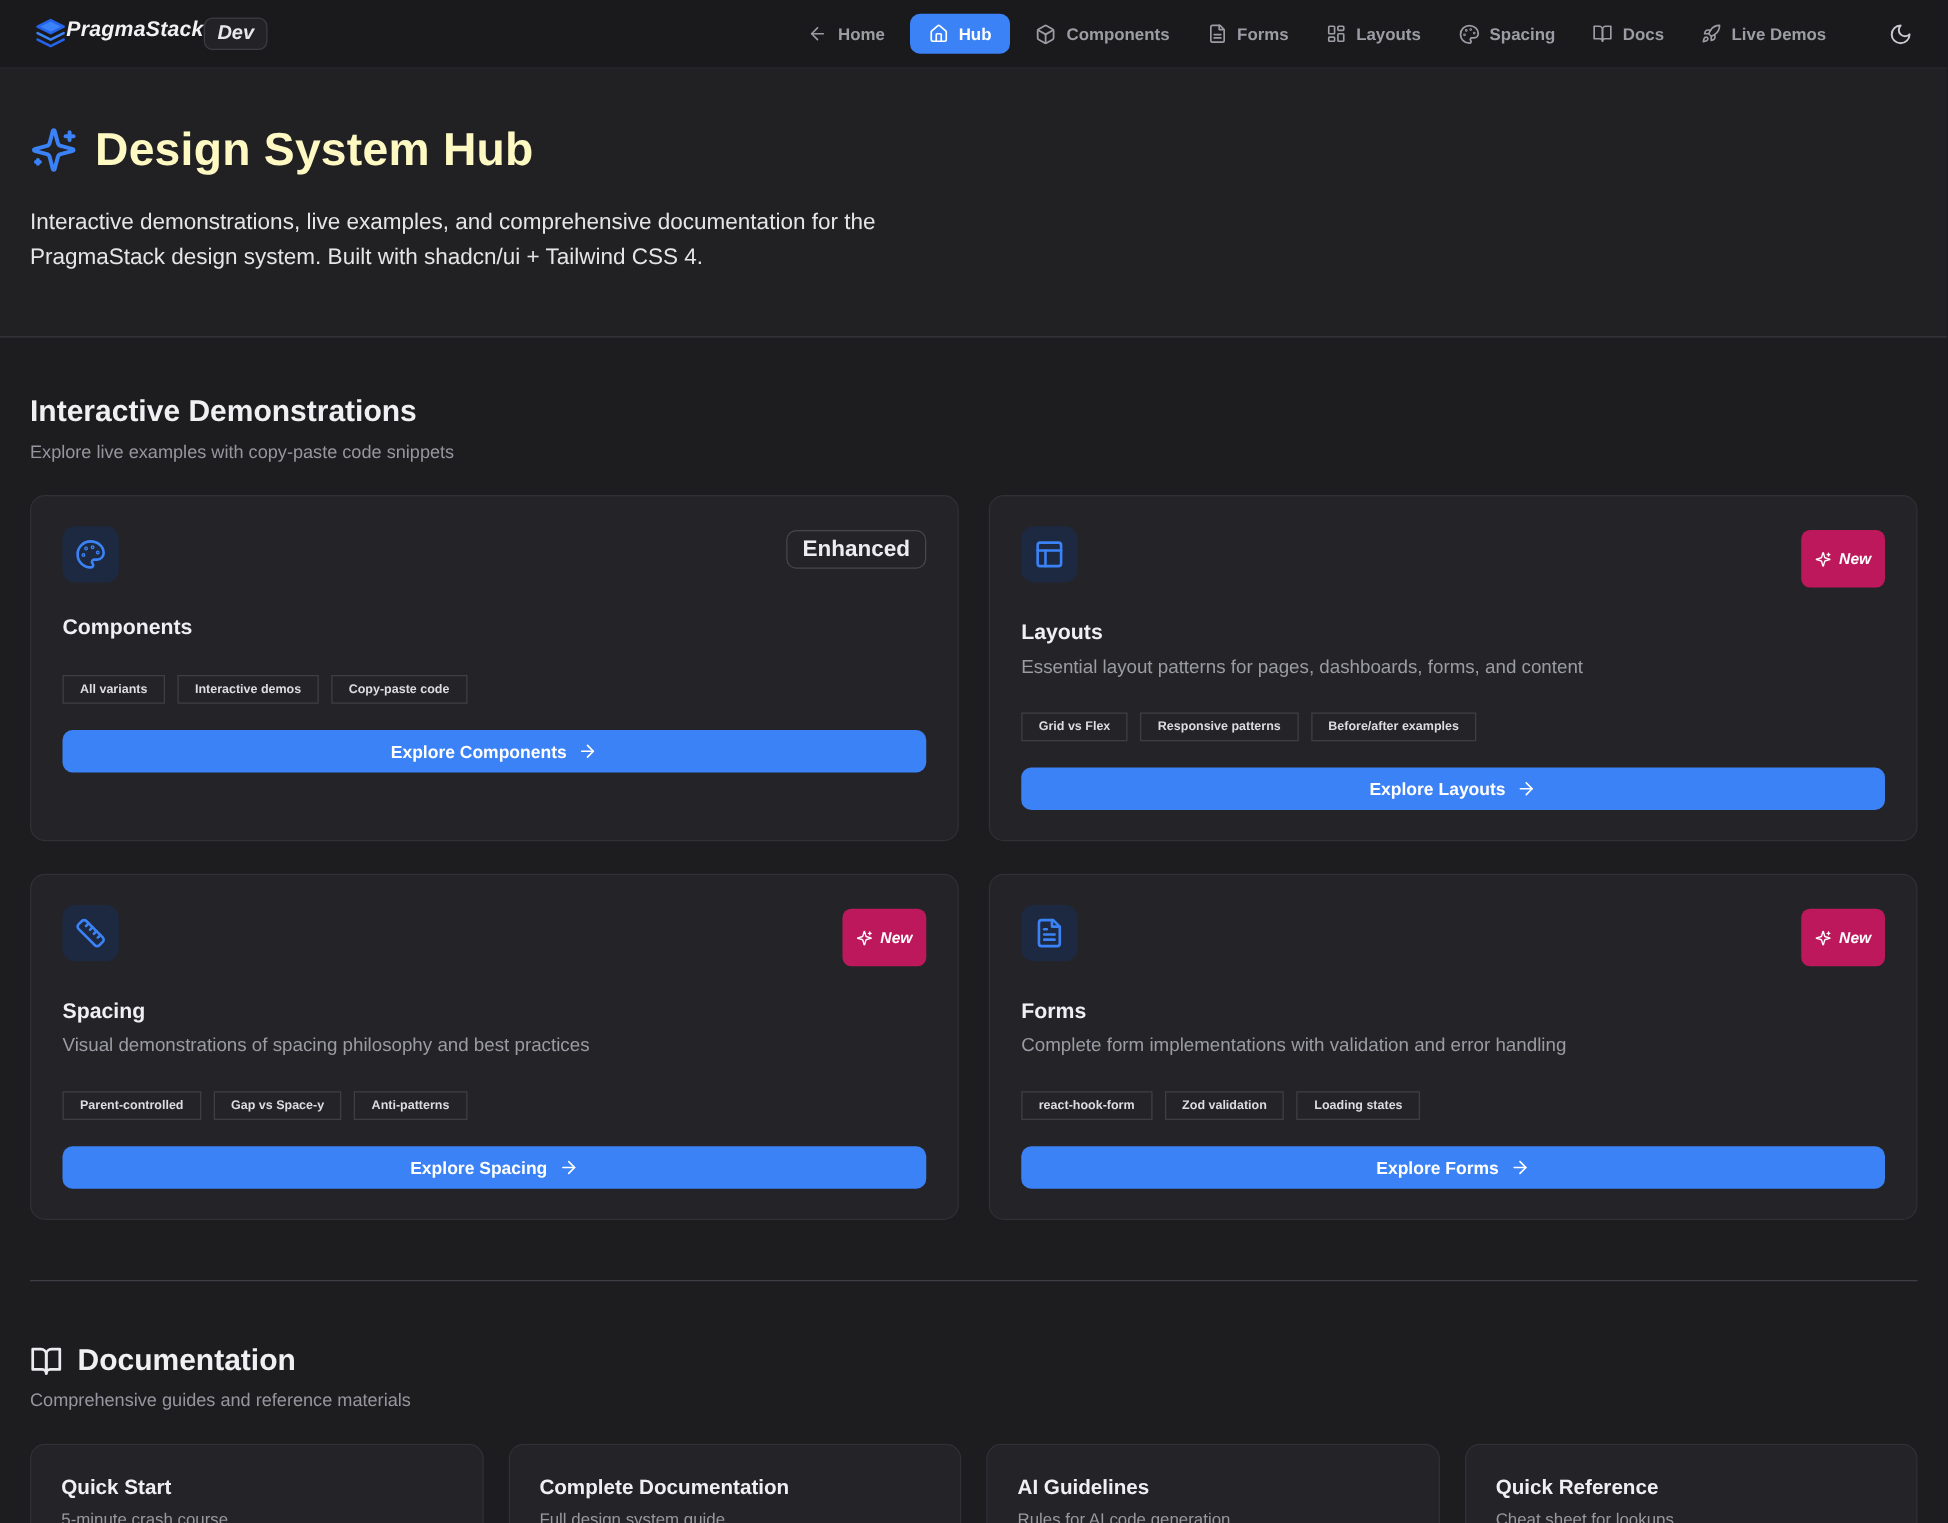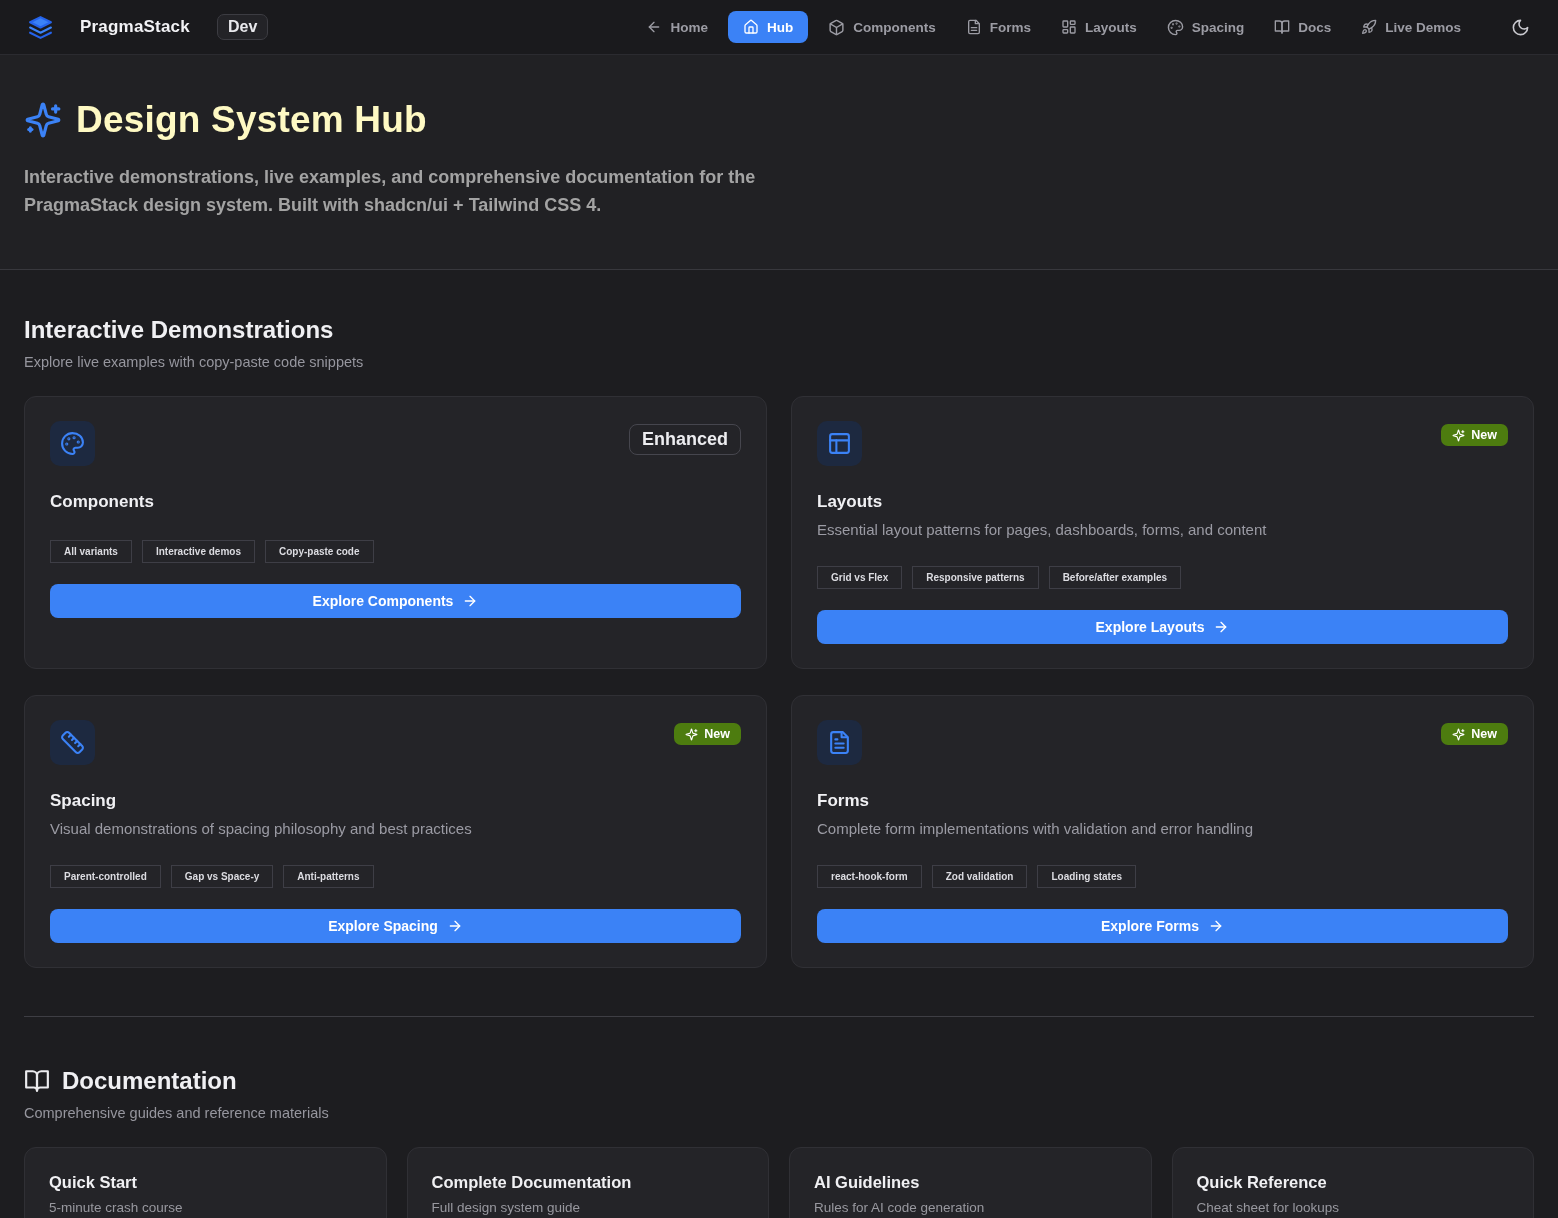--- a/index.html
+++ b/index.html
@@ -10,42 +10,42 @@
     font-family:"Liberation Sans", sans-serif;
     -webkit-font-smoothing:antialiased;
   }
   svg { display:block; }
 
   
   .navbar {
     height:55px; background:#1a1a1d; border-bottom:1px solid #2b2b30;
     display:flex; align-items:center; padding:0 28px; gap:40px;
   }
-  .brand { display:flex; align-items:center; gap:27px; }
+  .brand { display:flex; align-items:flex-start; gap:0;font-style:italic; }
   .brand-name { font-size:17px; font-weight:bold; color:#f2f2f5; letter-spacing:.2px; }
   .dev-badge {
     font-size:16px; font-weight:bold; color:#e8e8ec; background:#232327;
     border:1px solid #3c3c42; border-radius:7px; padding:3px 10px;
   }
   .nav-links { display:flex; align-items:center; gap:10px; flex:1;justify-content:flex-end; }
   .nav-item {
     display:flex; align-items:center; gap:8px; color:#9c9ca4;
     font-size:13.5px; font-weight:600; padding:8px 10px; border-radius:8px; cursor:pointer;
   }
   .nav-item svg { stroke:#9c9ca4; }
   .nav-item.active { background:#3b82f6; color:#ffffff; padding:8px 15px; }
   .nav-item.active svg { stroke:#ffffff; }
   .theme-toggle { margin-left:auto; cursor:pointer; display:flex; align-items:center; }
 
   
   .hero { background:#212124; border-bottom:1px solid #38383d; padding:44px 24px 50px; }
   .hero-title-row { display:flex; align-items:center; gap:14px; }
   .hero-title { font-size:37px; font-weight:bold; color:#fef9c3; letter-spacing:.2px; }
   .hero-desc {
-    margin-top:22px; font-size:18px; line-height:28px; color:#a3a3a3; max-width:760px;font-weight:bold;
+    margin-top:22px; font-size:18px; line-height:28px; color:#e5e5e5; max-width:760px;
   }
 
   
   .main { padding:0 24px 20px; }
   .section-heading { font-size:24px; font-weight:bold; color:#f0f0f3; display:flex; align-items:center; gap:12px; }
   .section-sub { margin-top:10px; font-size:14.5px; color:#96969e; }
   .demos-section { padding-top:46px; }
 
   .demo-grid {
     margin-top:26px; display:grid; grid-template-columns:1fr 1fr; gap:26px 24px;
@@ -58,21 +58,21 @@
     width:45px; height:45px; border-radius:10px; background:#1d2940;
     display:flex; align-items:center; justify-content:center;
   }
   .icon-tile svg { stroke:#3b82f6; }
   .badge-outline {
     font-size:18px; font-weight:bold; color:#ededf0; border:1px solid #46464e;
     border-radius:8px; padding:4px 12px; margin-top:3px;
   }
   .badge-filled {
     display:flex; align-items:center; gap:6px; font-size:12.5px; font-weight:bold;
-    color:#ffffff; background:#4d7c0f; border-radius:7px; padding:4px 11px; margin-top:3px;
+    color:#ffffff; background:#be185d; border-radius:7px; padding:16px 11px; margin-top:3px;font-style:italic;
   }
   .badge-filled svg { stroke:#ffffff; }
   .demo-title { margin-top:26px; font-size:17px; font-weight:bold; color:#f0f0f3; }
   .demo-desc { margin-top:9px; font-size:15px; color:#9b9ba4; }
   .tag-row { margin-top:28px; display:flex; gap:10px; }
   .tag {
     font-size:10px; font-weight:bold; color:#dcdce1; border:1px solid #3e3e46;
     border-radius:0; padding:5px 13px;
   }
   .explore-btn {

